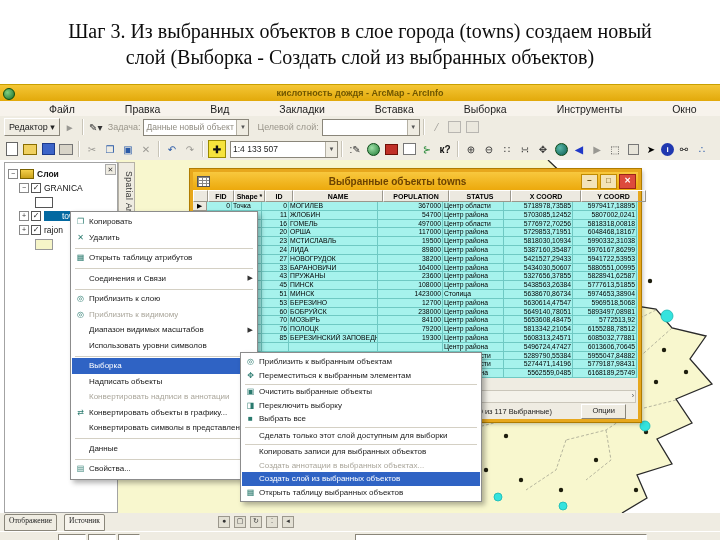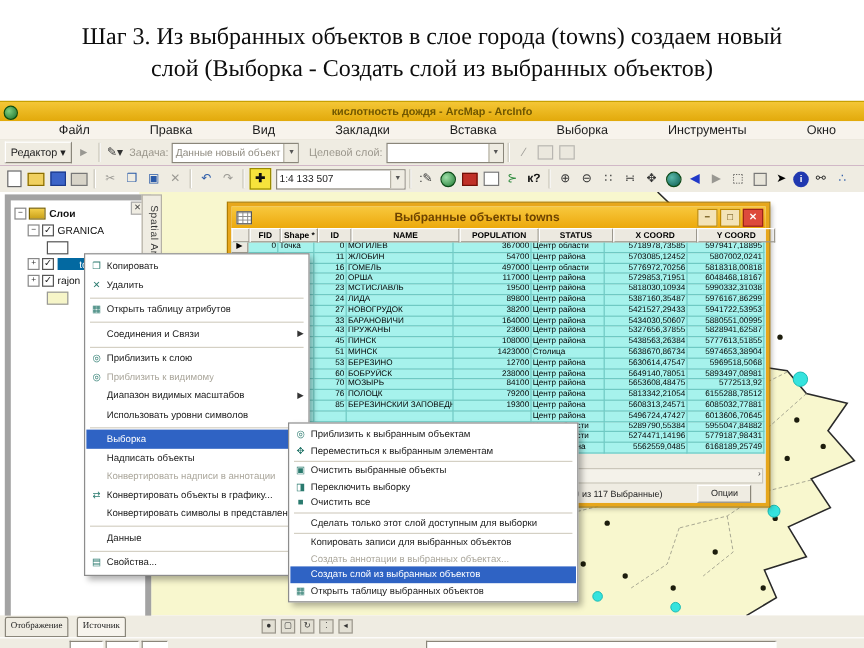--- a/index.html
+++ b/index.html
@@ -31,21 +31,21 @@
   .combo{height:15px;background:#fff;border:1px solid #8a867a;display:inline-flex;align-items:center;
          font-size:8.5px;color:#8f8b80;padding:0 2px;position:relative;}
   .combo .arrowbtn{position:absolute;right:0;top:0;bottom:0;width:11px;background:#efece2;
          border-left:1px solid #b5b1a5;display:flex;align-items:center;justify-content:center;
          font-size:6px;color:#555;}
   .gray{color:#9b978c;}
   .dim{opacity:.45;}
 
   
   #main{top:75px;left:0;right:0;height:353px;background:#fff;}
-  #toc{left:4px;top:2px;width:112px;height:349px;background:#fff;border:5px solid #a3a3a3;
+  #toc{left:4px;top:2px;width:112px;height:349px;background:#fff;border:1px solid #a3a3a3;
        font-size:8.5px;color:#111;}
   #toc .close{position:absolute;right:1px;top:1px;width:9px;height:9px;font-size:7px;line-height:9px;
        text-align:center;color:#444;border:1px solid #aaa;background:#efece2;}
   .tocrow{display:flex;align-items:center;height:14px;white-space:nowrap;}
   .expbox{width:8px;height:8px;border:1px solid #888;background:#fff;font-size:7px;line-height:7px;
           text-align:center;color:#333;margin-right:2px;flex:none;}
   .chk{width:8px;height:8px;border:1px solid #555;background:#fff;font-size:8px;line-height:7px;
        text-align:center;color:#222;margin-right:3px;flex:none;}
   .laysym{width:16px;height:9px;border:1px solid #555;margin-left:30px;}
   .sel-label{background:#0369a1;color:#fff;padding:0 18px;}
@@ -663,21 +663,21 @@
         <div class="mrow">
           <span class="micon">▣</span>
           <span class="mlabel">Очистить выбранные объекты</span>
         </div>
         <div class="mrow">
           <span class="micon">◨</span>
           <span class="mlabel">Переключить выборку</span>
         </div>
         <div class="mrow">
           <span class="micon">■</span>
-          <span class="mlabel">Очистить все</span>
+          <span class="mlabel">Выбрать все</span>
         </div>
         <div class="msep"></div>
         <div class="mrow">
           <span class="micon"></span>
           <span class="mlabel">Сделать только этот слой доступным для выборки</span>
         </div>
         <div class="msep"></div>
         <div class="mrow">
           <span class="micon"></span>
           <span class="mlabel">Копировать записи для выбранных объектов</span>

